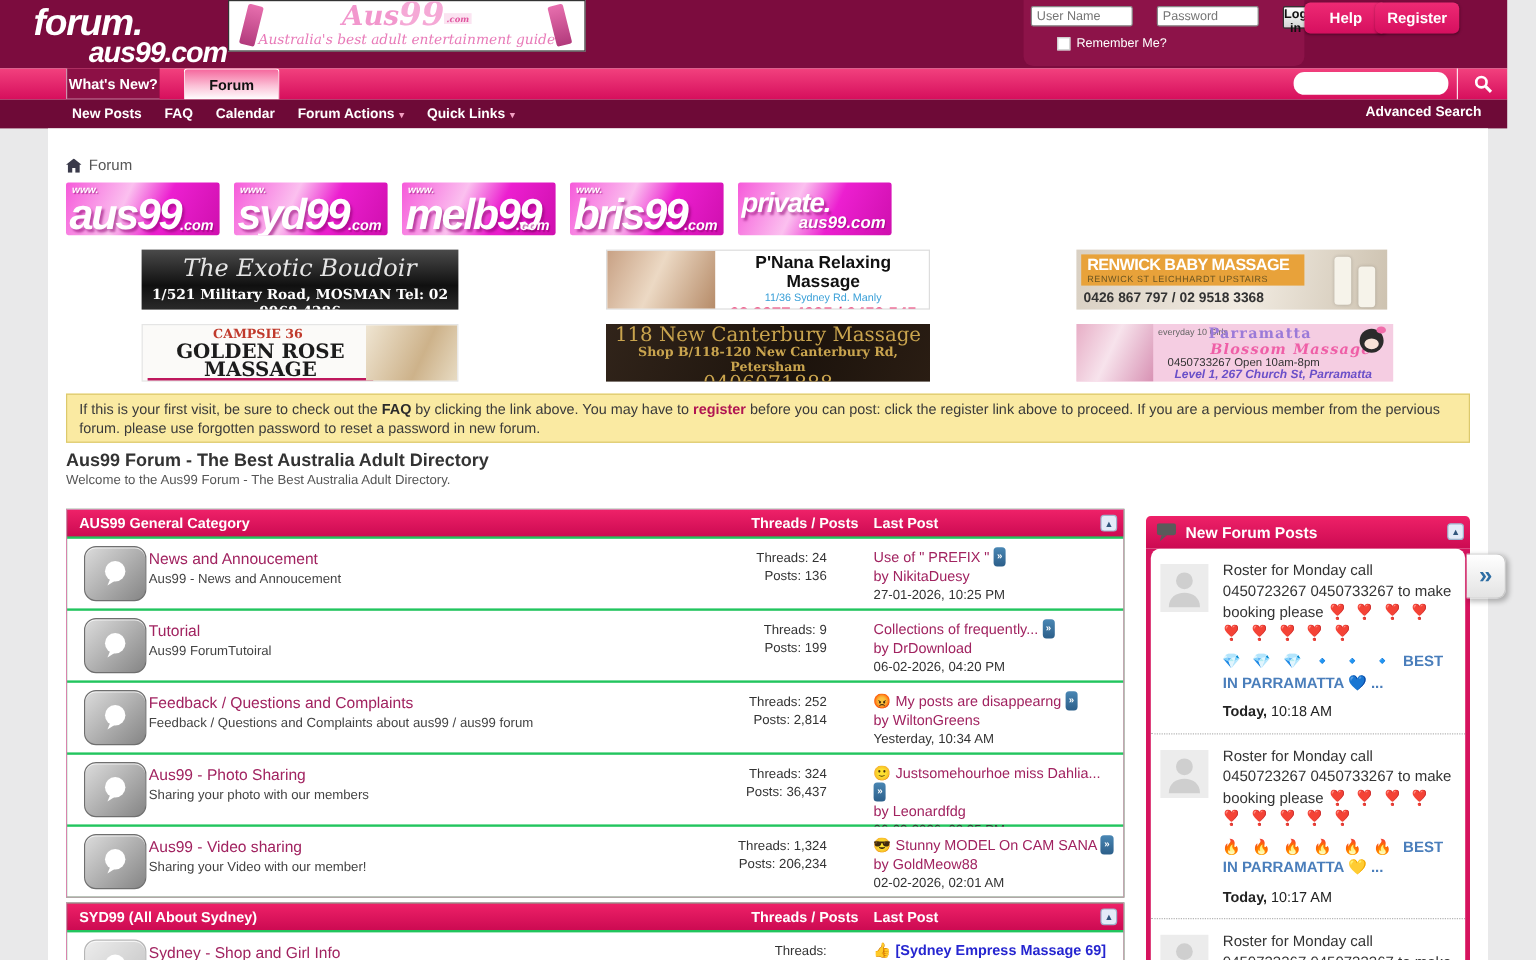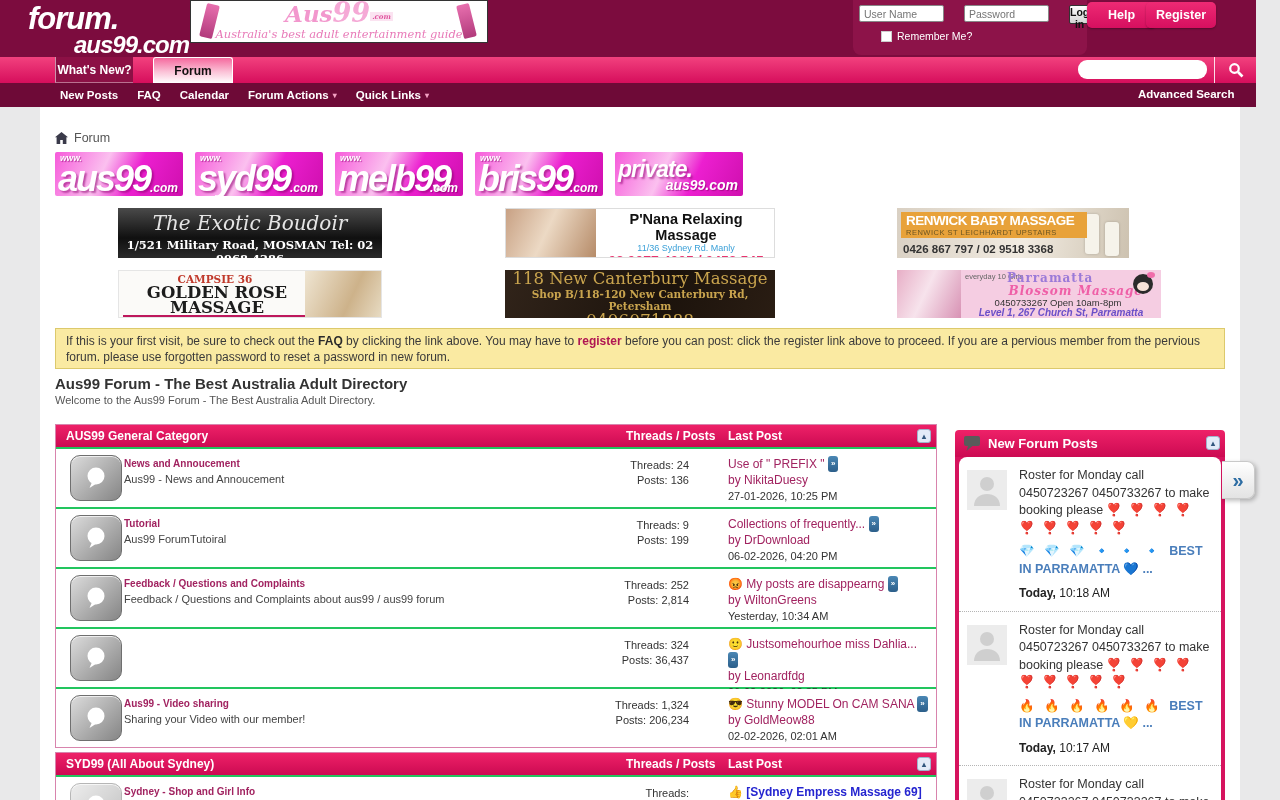--- a/index.html
+++ b/index.html
@@ -61,41 +61,41 @@
 .ad{position:absolute;overflow:hidden;cursor:pointer}
 .ad-exotic{left:118px;top:208px;width:264px;height:50px;background:linear-gradient(180deg,#4a4a4a,#101010 60%,#2a2a2a);color:#eee;text-align:center}
 .ad-exotic .t{font-family:"DejaVu Serif",serif;font-style:italic;font-size:20px;line-height:30px;color:#e5e5e5}
 .ad-exotic .a{font-family:"DejaVu Serif",serif;font-weight:bold;font-size:11.5px;color:#fff}
 .ad-pnana{left:505px;top:208px;width:270px;height:50px;background:#fff;border:1px solid #ddd}
 .pn-photo{position:absolute;left:0;top:0;width:90px;height:50px;background:linear-gradient(115deg,#c8a184,#ecd9c4 45%,#b58a67)}
 .pn-tx{position:absolute;left:92px;top:2px;width:176px;text-align:center}
 .pn-t{font-size:14.5px;font-weight:bold;color:#111}
 .pn-a{font-size:9px;color:#3aa0d8}
 .pn-p{font-size:14px;font-weight:bold;color:#e8336e}
-.ad-renwick{left:897px;top:208px;width:232px;height:50px;background:linear-gradient(100deg,#d9d0c3,#f1ebe1 55%,#cdc2b0)}
+.ad-renwick{left:897px;top:208px;width:259px;height:50px;background:linear-gradient(100deg,#d9d0c3,#f1ebe1 55%,#cdc2b0)}
 .rw-band{position:absolute;left:4px;top:4px;width:186px;background:#e8a23a;padding:1px 5px}
 .rw-t{font-size:13.5px;font-weight:bold;color:#fff;letter-spacing:-.5px;white-space:nowrap}
 .rw-a{font-size:7.5px;color:#6b5522;letter-spacing:.5px}
 .rw-p{position:absolute;left:6px;bottom:3px;font-size:11.5px;font-weight:bold;color:#333}
 .candle{position:absolute;width:14px;background:#f6f3ea;border-radius:3px;box-shadow:0 0 3px rgba(0,0,0,.2)}
 .ad-golden{left:118px;top:270px;width:264px;height:48px;background:#fbfaf8;text-align:center;border:1px solid #e5e5e5}
 .gd-photo{position:absolute;right:0;top:0;width:76px;height:48px;background:linear-gradient(115deg,#efe5d2,#cdb28a 60%,#e8dcc4)}
 .gd-1{font-family:"DejaVu Serif",serif;font-size:10.5px;font-weight:bold;color:#c0392b;margin-top:2px;margin-right:70px}
 .gd-t{font-family:"DejaVu Serif",serif;font-size:16.5px;font-weight:bold;color:#1c1c1c;margin-right:70px;border-bottom:4px solid #be185d;display:inline-block;line-height:15px;margin-left:4px}
 .gd-a{font-size:6.5px;color:#8a8a8a;letter-spacing:1px;margin-right:70px}
 .ad-canterbury{left:505px;top:270px;width:270px;height:48px;background:linear-gradient(110deg,#31241a,#1c130c 60%,#2a1d13);text-align:center;color:#c9a44e}
 .cb-t{font-family:"DejaVu Serif",serif;font-size:16.5px;line-height:18px}
 .cb-a{font-family:"DejaVu Serif",serif;font-size:10.5px;font-weight:bold;line-height:12px}
 .cb-p{font-family:"DejaVu Serif",serif;font-size:17px;line-height:17px}
 .ad-blossom{left:897px;top:270px;width:264px;height:48px;background:#f5cde2}
 .bl-photo{position:absolute;left:0;top:0;width:64px;height:48px;background:linear-gradient(115deg,#e7aec6,#f7e3ec 45%,#d892b4)}
 .bl-tag{position:absolute;left:68px;top:3px;font-size:7.5px;color:#666;line-height:8px}
 .bl-t1{position:absolute;left:110px;top:1px;width:120px;text-align:left;font-family:"DejaVu Serif",serif;font-weight:bold;font-size:12px;color:#9b7ad8;letter-spacing:1px}
 .bl-t2{position:absolute;left:96px;top:14px;width:150px;text-align:right;font-family:"DejaVu Serif",serif;font-style:italic;font-weight:bold;font-size:12px;color:#ef5fa7;letter-spacing:1px}
-.bl-p{position:absolute;left:76px;top:27px;width:170px;text-align:center;font-size:9.5px;color:#333}
+.bl-p{position:absolute;left:76px;top:27px;width:170px;font-size:9.5px;color:#333}
 .bl-a{position:absolute;left:66px;top:37px;width:196px;text-align:center;font-size:10px;font-weight:bold;color:#6a4fc8;font-style:italic}
 .mascot{position:absolute;right:8px;top:4px;width:20px;height:20px;border-radius:50%;background:#2b2b2b}
 .mascot::after{content:"";position:absolute;right:-2px;top:-2px;width:8px;height:6px;border-radius:50%;background:#f06daa}
 .mascot::before{content:"";position:absolute;left:4px;bottom:3px;width:12px;height:9px;border-radius:50%;background:#f7e3d8}
 
 
 .notice{position:absolute;left:55px;top:328px;width:1170px;height:41px;background:#faeaa2;border:1px solid #dcc96c;font-size:12px;color:#3a3a3a;padding:4px 10px;line-height:16px}
 .notice .nl1{color:#2b2b2b;font-weight:bold}
 .notice .nl2{color:#b01552;font-weight:bold}
 .ptitle{position:absolute;left:55px;top:375px;font-size:15px;font-weight:bold;color:#333}
@@ -106,21 +106,21 @@
 .cat1{top:424px}
 .cat2{top:752px}
 .cathead{height:22px;background:linear-gradient(#ee2168,#cc0a52);color:#fff;font-weight:bold;font-size:12px;position:relative;display:flex;align-items:center;padding-left:10px}
 .c-threads{position:absolute;left:570px}
 .c-last{position:absolute;left:672px}
 .collapse{position:absolute;right:5px;top:4px;width:14px;height:14px;background:#e3ebf8;border:1px solid #9fb3cc;border-radius:3px;color:#31567d;font-size:8px;display:flex;align-items:center;justify-content:center;cursor:pointer}
 .frow{position:relative;height:58px;background:#fff;margin-top:2px}
 .ficon{position:absolute;left:14px;top:6px;width:52px;height:46px;border-radius:10px;background:linear-gradient(135deg,#dcdcdc,#858585);border:1px solid #6f6f6f;box-shadow:inset 0 1px 0 rgba(255,255,255,.7);display:flex;align-items:center;justify-content:center}
 .dim .ficon{opacity:.5}
 .fmain{position:absolute;left:68px;top:9px;width:470px}
-.ftitle{display:block;color:#a12360;font-weight:bold;font-size:10px}
+.ftitle{display:block;color:#a12360;font-weight:normal;font-size:13px}
 .fdesc{color:#444;font-size:11px;margin-top:4px}
 .fstats{position:absolute;left:545px;top:9px;width:88px;text-align:right;font-size:11px;color:#333;line-height:15px}
 .flast{position:absolute;left:672px;top:7px;width:202px;font-size:12px;line-height:16px}
 .flast a{color:#a12360}
 .flast-by{display:block;color:#a12360}
 .flast-date{color:#333;font-size:11px}
 .goto{display:inline-block;background:linear-gradient(#4a87b4,#2c5f8a);color:#fff;border-radius:3px;font-size:8px;padding:0 3px;font-weight:bold;vertical-align:2px;cursor:pointer}
 .syd .flast a.bluelink{color:#2525d0;font-weight:bold}
 
 
@@ -359,20 +359,24 @@
       </div>
     </div>
 
     <div class="frow">
       <div class="ficon">
           <svg width="24" height="24" viewBox="0 0 24 24">
             <circle cx="12" cy="10" r="8.5" fill="#fff"></circle>
             <path d="M8 16l-2.5 6 7-4.5z" fill="#fff"></path>
           </svg>
         </div>
+      <div class="fmain">
+        <a class="ftitle">Aus99 - Photo Sharing</a>
+        <div class="fdesc">Sharing your photo with our members</div>
+      </div>
       <div class="fstats">
         <div>Threads: 324</div>
         <div>Posts: 36,437</div>
       </div>
       <div class="flast">
         <div><a>🙂 Justsomehourhoe miss Dahlia...</a> <span class="goto">»</span></div>
         <a class="flast-by">by Leonardfdg</a>
         <div class="flast-date">06-02-2026, 02:35 PM</div>
       </div>
     </div>

